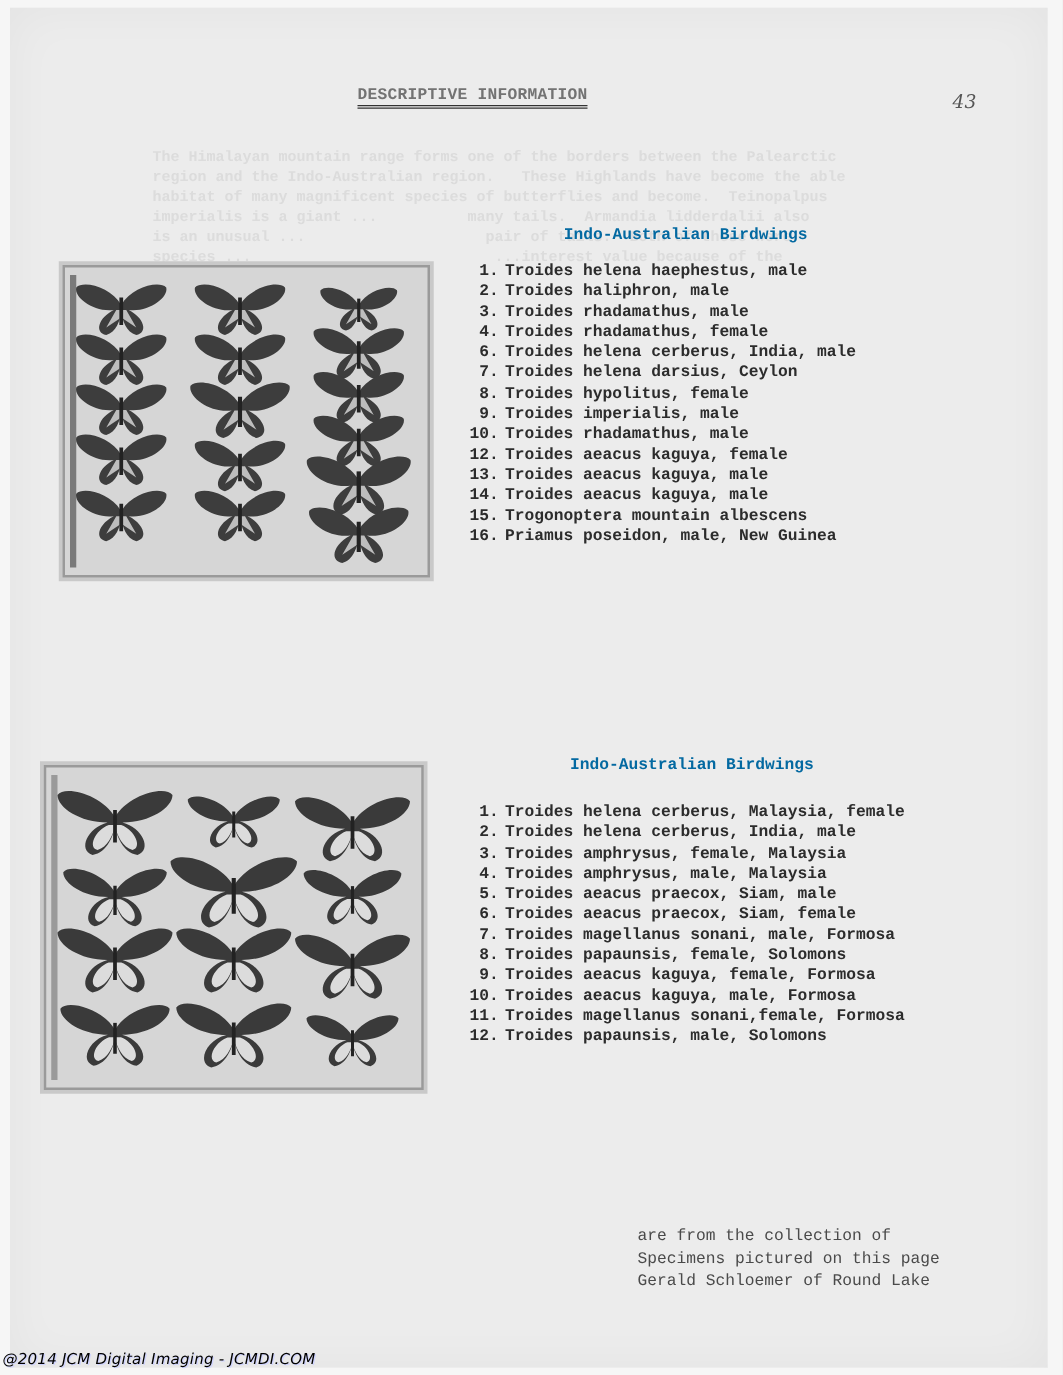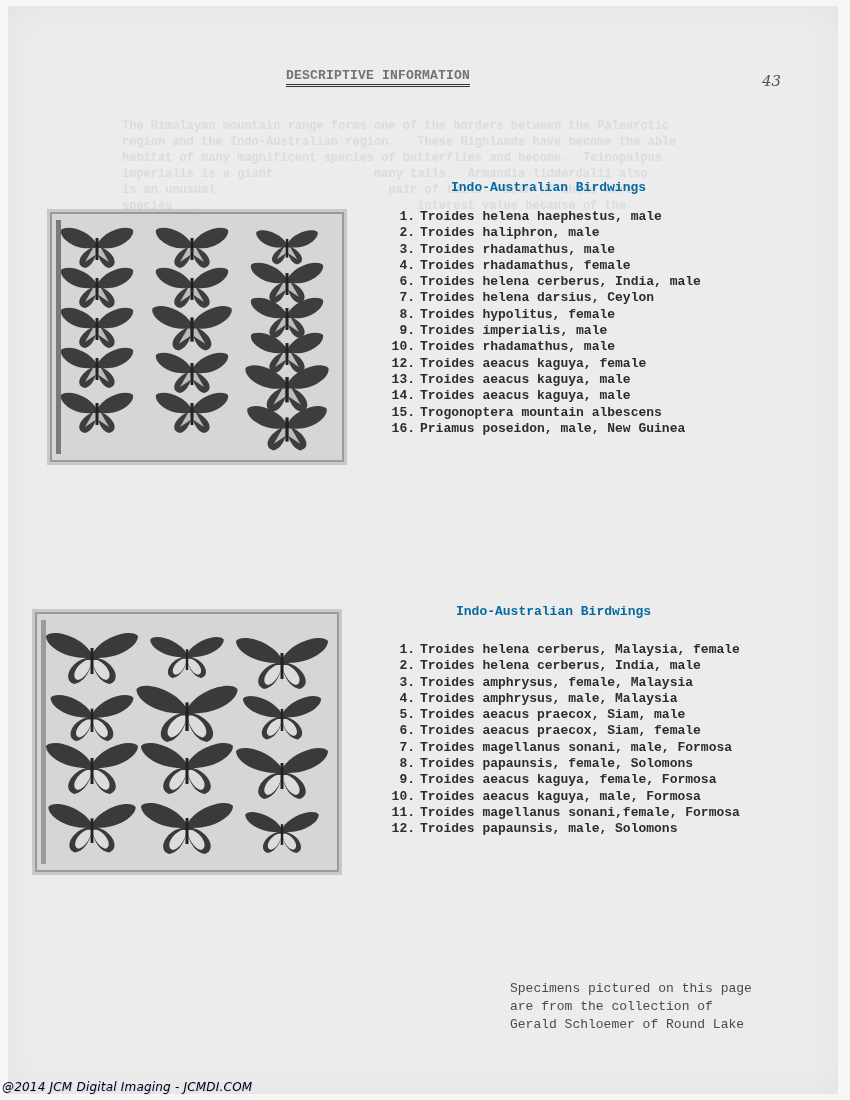--- a/index.html
+++ b/index.html
@@ -27,21 +27,20 @@
       position: absolute; left: 754px; top: 66px; font-family: "DejaVu Serif", serif;
       font-size: 15px; color: #555; font-style: italic;
     }
     .section-heading {
       position: absolute; font-size: 13px; font-weight: bold; color: #0369a1;
     }
     .list { position: absolute; margin: 0; padding: 0; list-style: none; }
     .list li {
       font-size: 13px; font-weight: bold; line-height: 16.3px; white-space: nowrap;
       color: #2c2c2c;
-      margin-left: 16px;
     }
     .list .num { display: inline-block; width: 26px; text-align: right; margin-right: 5px; }
     .photo {
       position: absolute; background: #d6d6d6; border: 2px solid #9a9a9a;
       box-shadow: 0 0 0 3px #c9c9c9;
     }
     .photo .rail {
       position: absolute; left: 4px; top: 6px; bottom: 6px; width: 5px; background: #7a7a7a;
     }
     .bfly { position: absolute; }
@@ -154,19 +153,19 @@
     <li><span class="num">6.</span><span>Troides aeacus praecox, Siam, female</span></li>
     <li><span class="num">7.</span><span>Troides magellanus sonani, male, Formosa</span></li>
     <li><span class="num">8.</span><span>Troides papaunsis, female, Solomons</span></li>
     <li><span class="num">9.</span><span>Troides aeacus kaguya, female, Formosa</span></li>
     <li><span class="num">10.</span><span>Troides aeacus kaguya, male, Formosa</span></li>
     <li><span class="num">11.</span><span>Troides magellanus sonani,female, Formosa</span></li>
     <li><span class="num">12.</span><span>Troides papaunsis, male, Solomons</span></li>
   </ul>
 
   <div class="credit">
+    <div>are from the collection of</div>
     <div>Specimens pictured on this page</div>
-    <div>are from the collection of</div>
     <div>Gerald Schloemer of Round Lake</div>
   </div>
 </div>
 
 <div class="watermark">@2014 JCM Digital Imaging - JCMDI.COM</div>
 
 </body></html>

